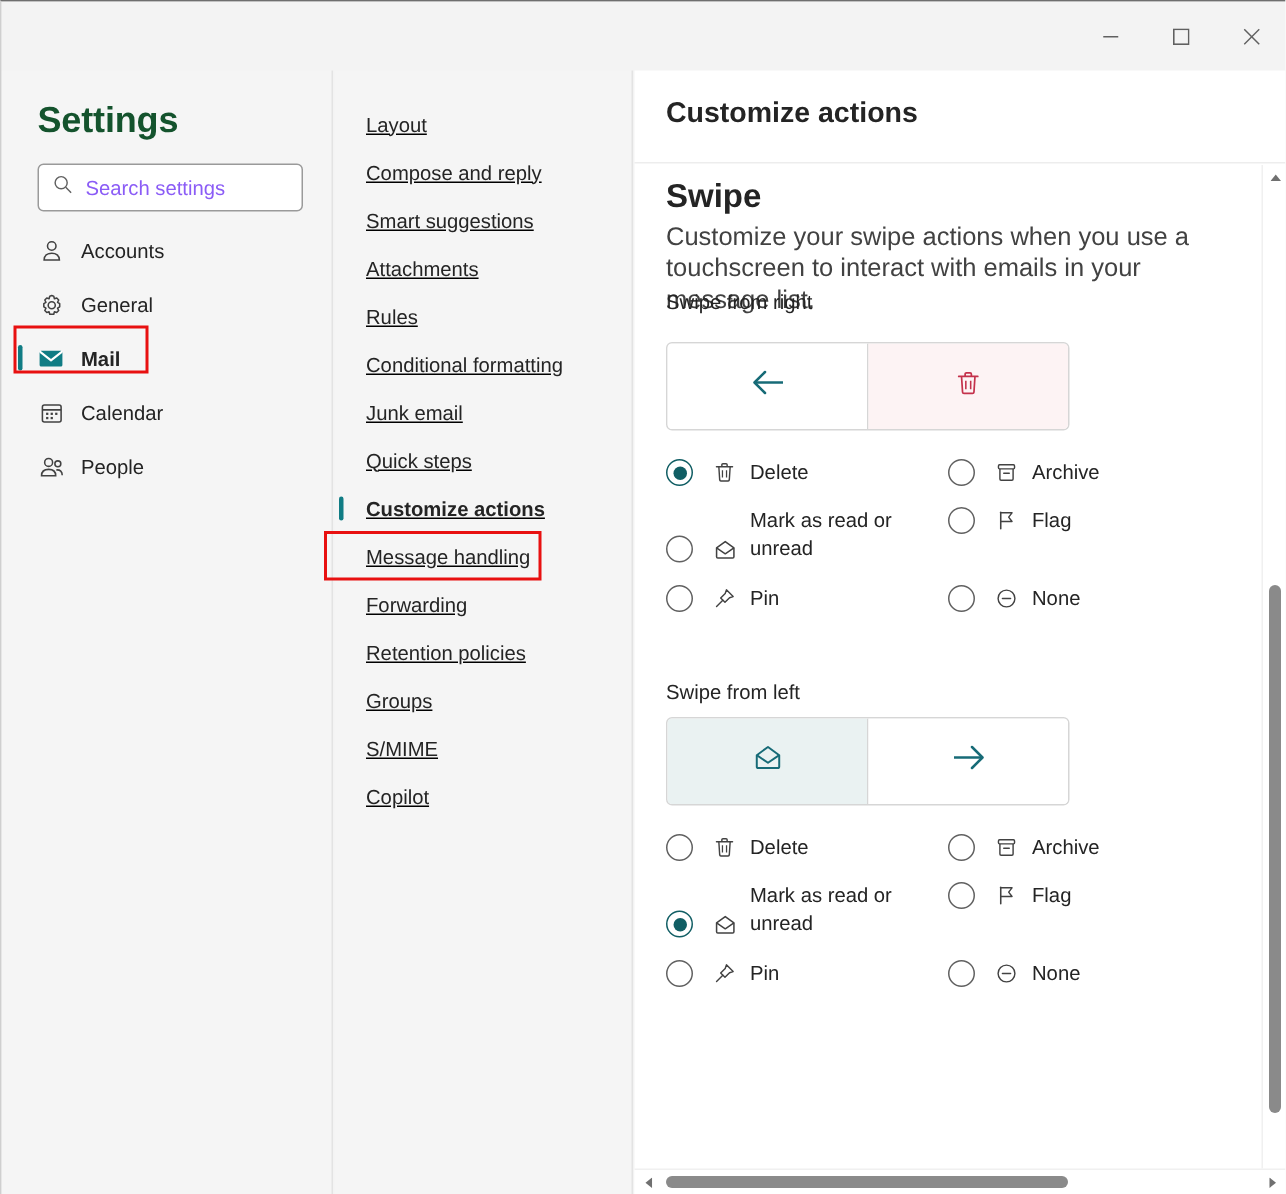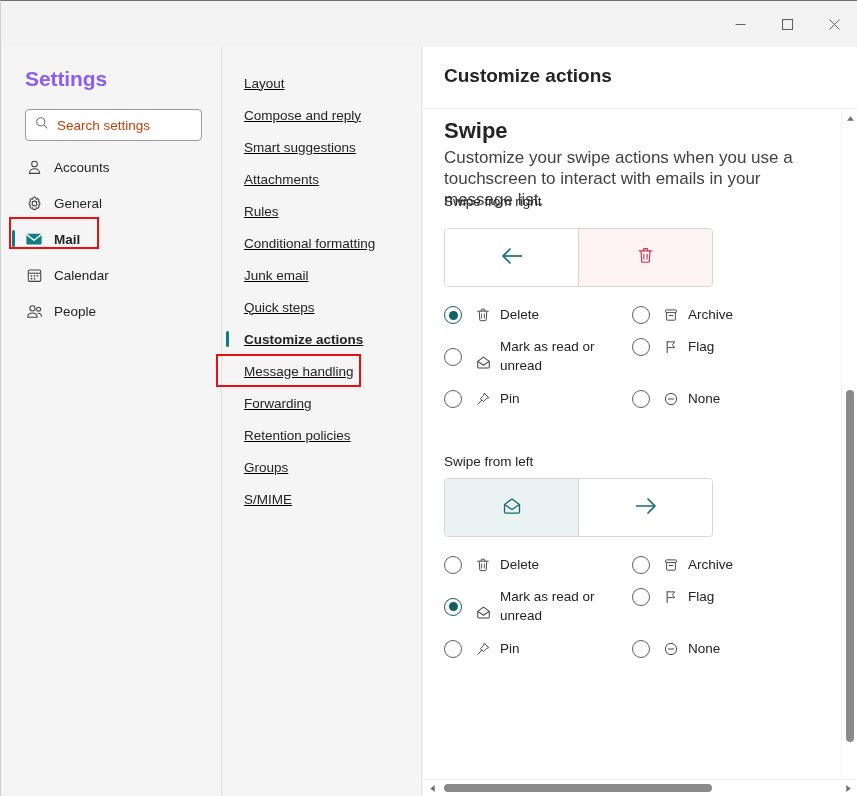--- a/index.html
+++ b/index.html
@@ -37,35 +37,35 @@
 
   
   #sidebar {
     position: absolute; top: 46px; left: 0;
     width: 221px; height: 750px;
     background: #f5f5f5;
     border-right: 1px solid #e3e3e3;
   }
   #settings-title {
     position: absolute; left: 24px; top: 20px;
-    font-size: 21px; font-weight: bold; color: #8b5cf6;
+    font-size: 24px; font-weight: bold; color: #14532d;
     letter-spacing: -0.1px;
   }
   #search-box {
     position: absolute; left: 24px; top: 62px;
     width: 177px; height: 32px;
     background: #ffffff;
     border: 1px solid #9a9a9a;
     border-radius: 4px;
     display: flex; align-items: center;
     padding: 0 9px;
     gap: 8px;
   }
   #search-box .search-text {
-    font-size: 13.5px; color: #c2410c;
+    font-size: 13.5px; color: #8b5cf6;
   }
   .navlist { position: absolute; left: 0; top: 104px; width: 221px; }
   .navitem {
     position: relative;
     height: 32px; margin: 0 12px 0 12px;
     display: flex; align-items: center;
     gap: 11px;
     padding-left: 12px;
     border-radius: 4px;
     color: #242424; font-size: 13.5px;
@@ -147,21 +147,21 @@
   }
   .swipe-half {
     width: 50%;
     display: flex; align-items: center; justify-content: center;
   }
   .swipe-div { width: 1px; background: #d6d6d6; }
 
   
   .radio-grid { position: absolute; left: 21px; width: 400px; }
   .radio-row { position: absolute; display: flex; align-items: flex-start; }
-  .radio-opt { display: flex; align-items: center; }
+  .radio-opt { display: flex; align-items: flex-end; }
   .radio-circle {
     width: 18px; height: 18px; flex: 0 0 18px;
     border: 1.3px solid #616161;
     border-radius: 50%;
     background: #fff;
     margin-top: 1px;
     position: relative;
   }
   .radio-circle.checked { border-color: #115E64; border-width: 1.5px; }
   .radio-circle.checked::after {
@@ -361,20 +361,23 @@
           <span>Forwarding</span>
         </div>
       <div class="miditem">
           <span>Retention policies</span>
         </div>
       <div class="miditem">
           <span>Groups</span>
         </div>
       <div class="miditem">
           <span>S/MIME</span>
+        </div>
+      <div class="miditem">
+          <span>Copilot</span>
         </div>
     </div>
   </div>
 
   <div id="main">
 
     <div id="main-header">
       <div id="main-title">Customize actions</div>
     </div>
 

